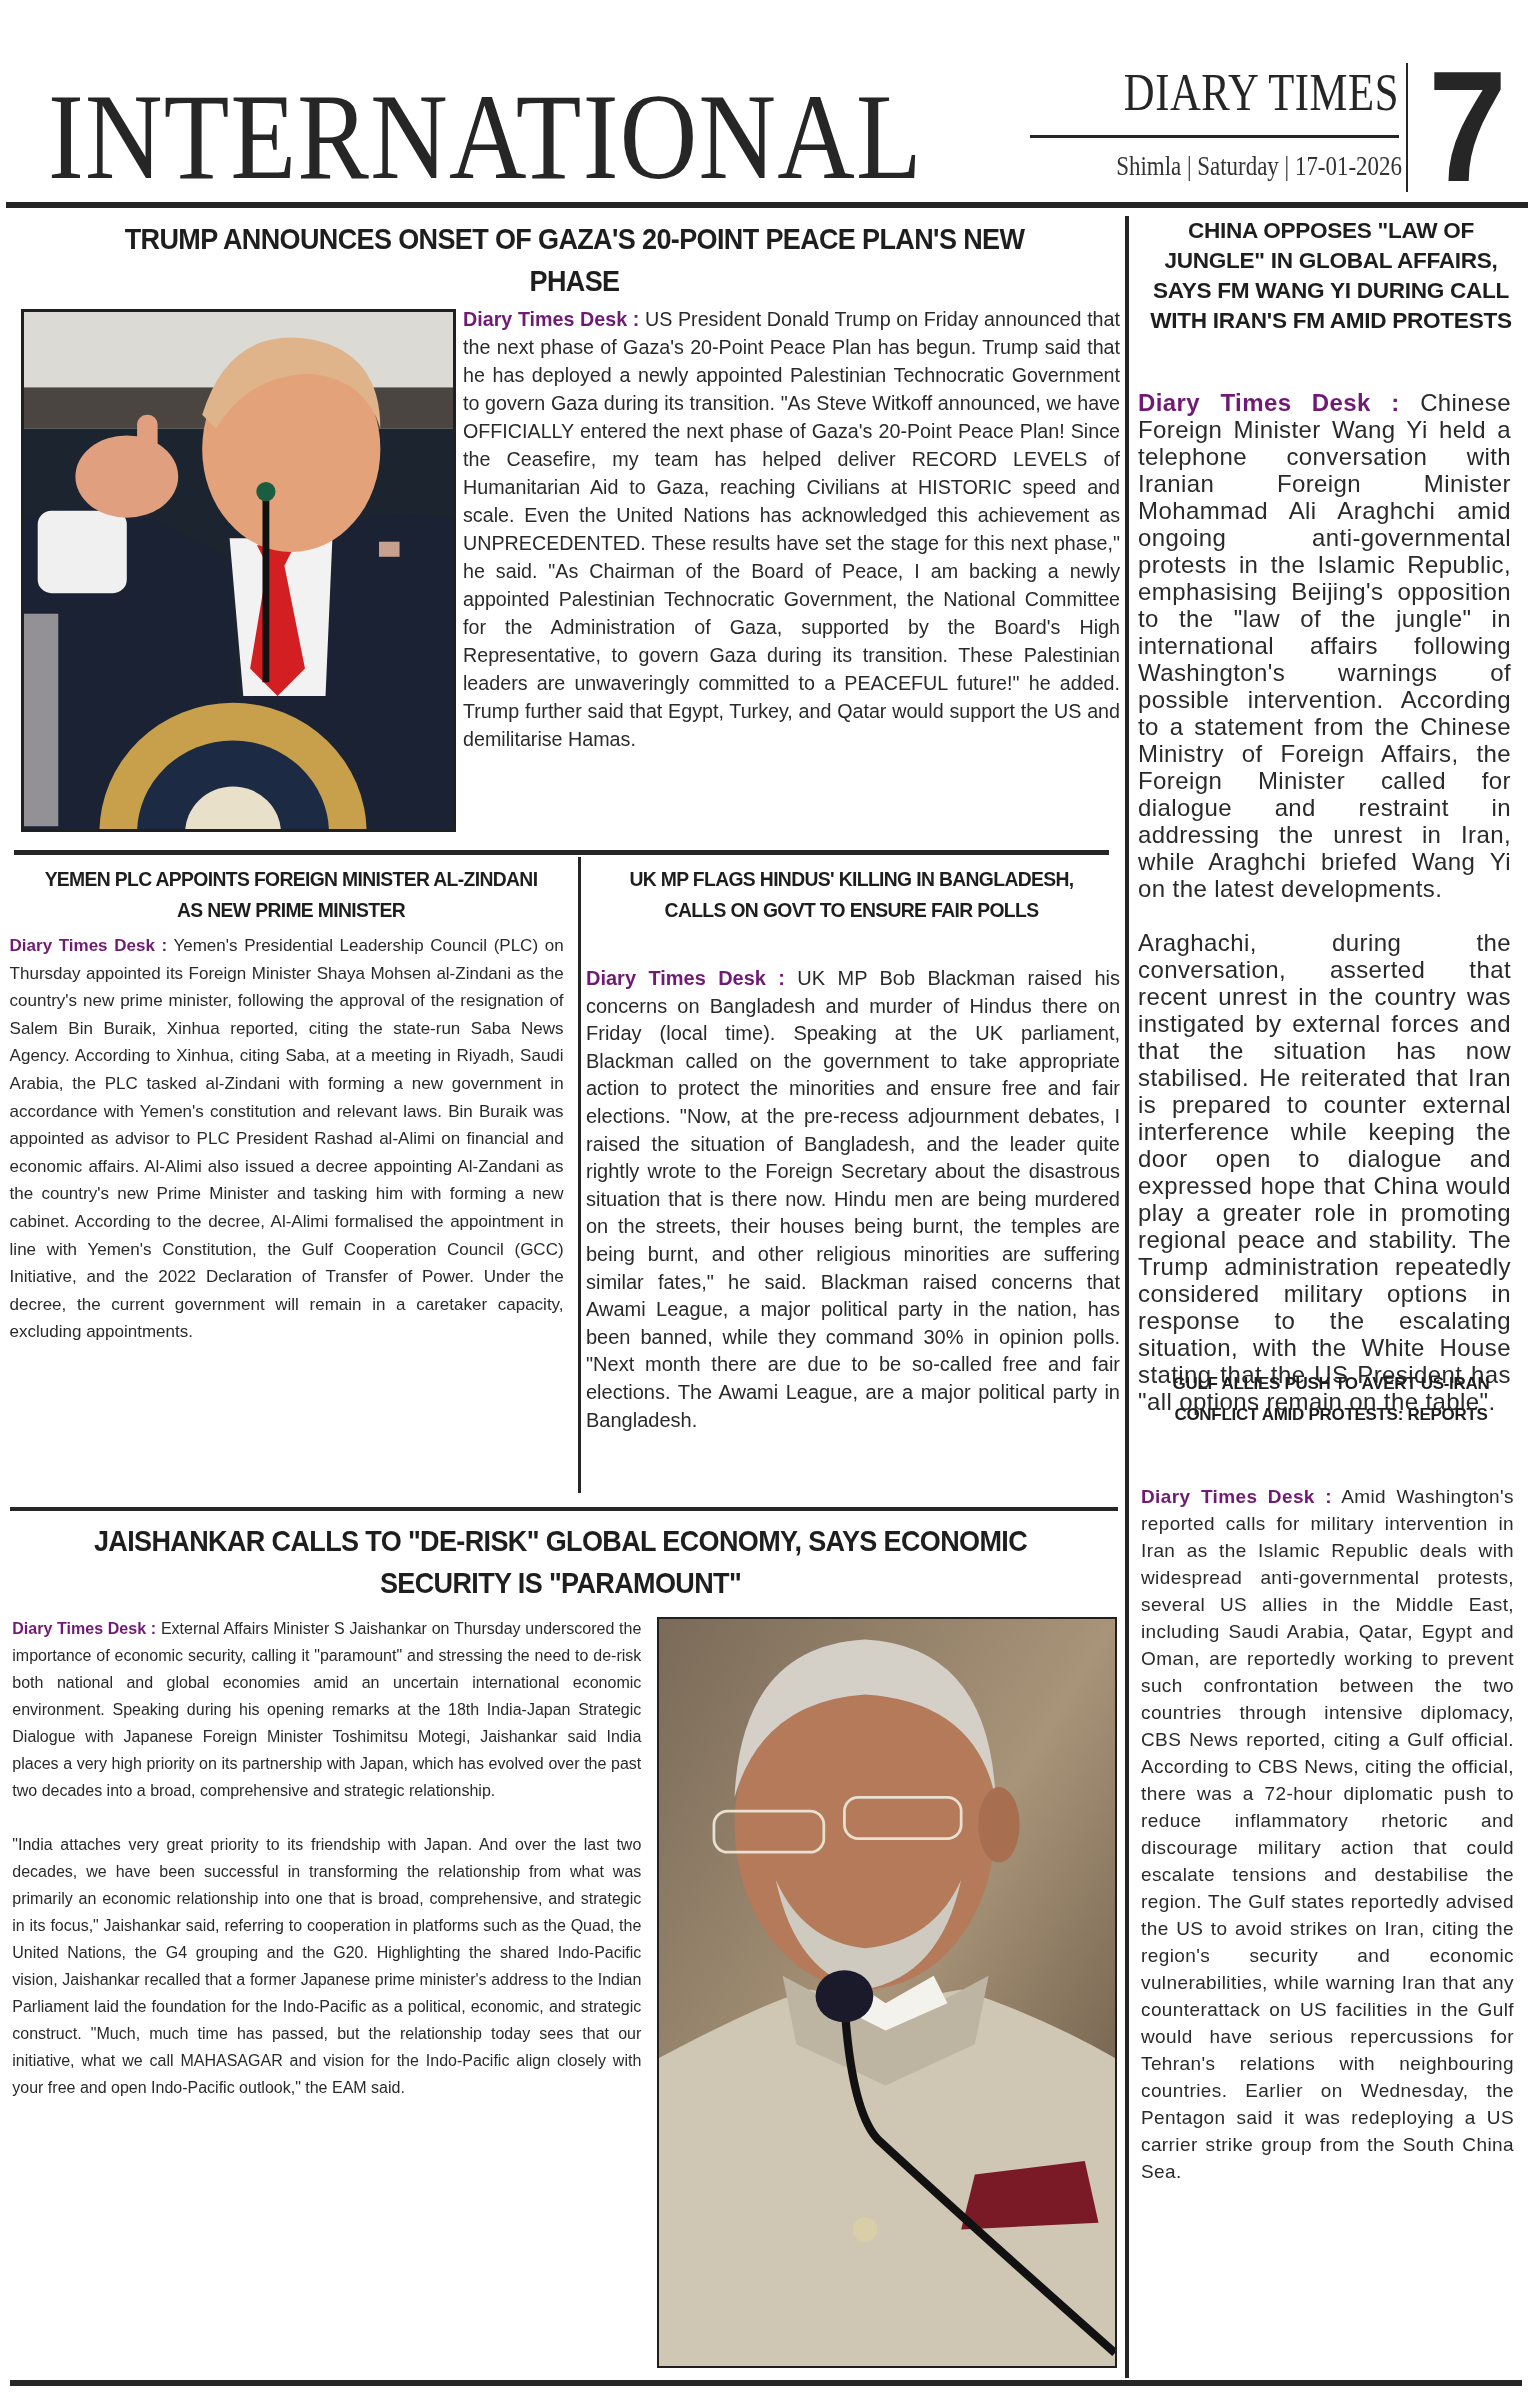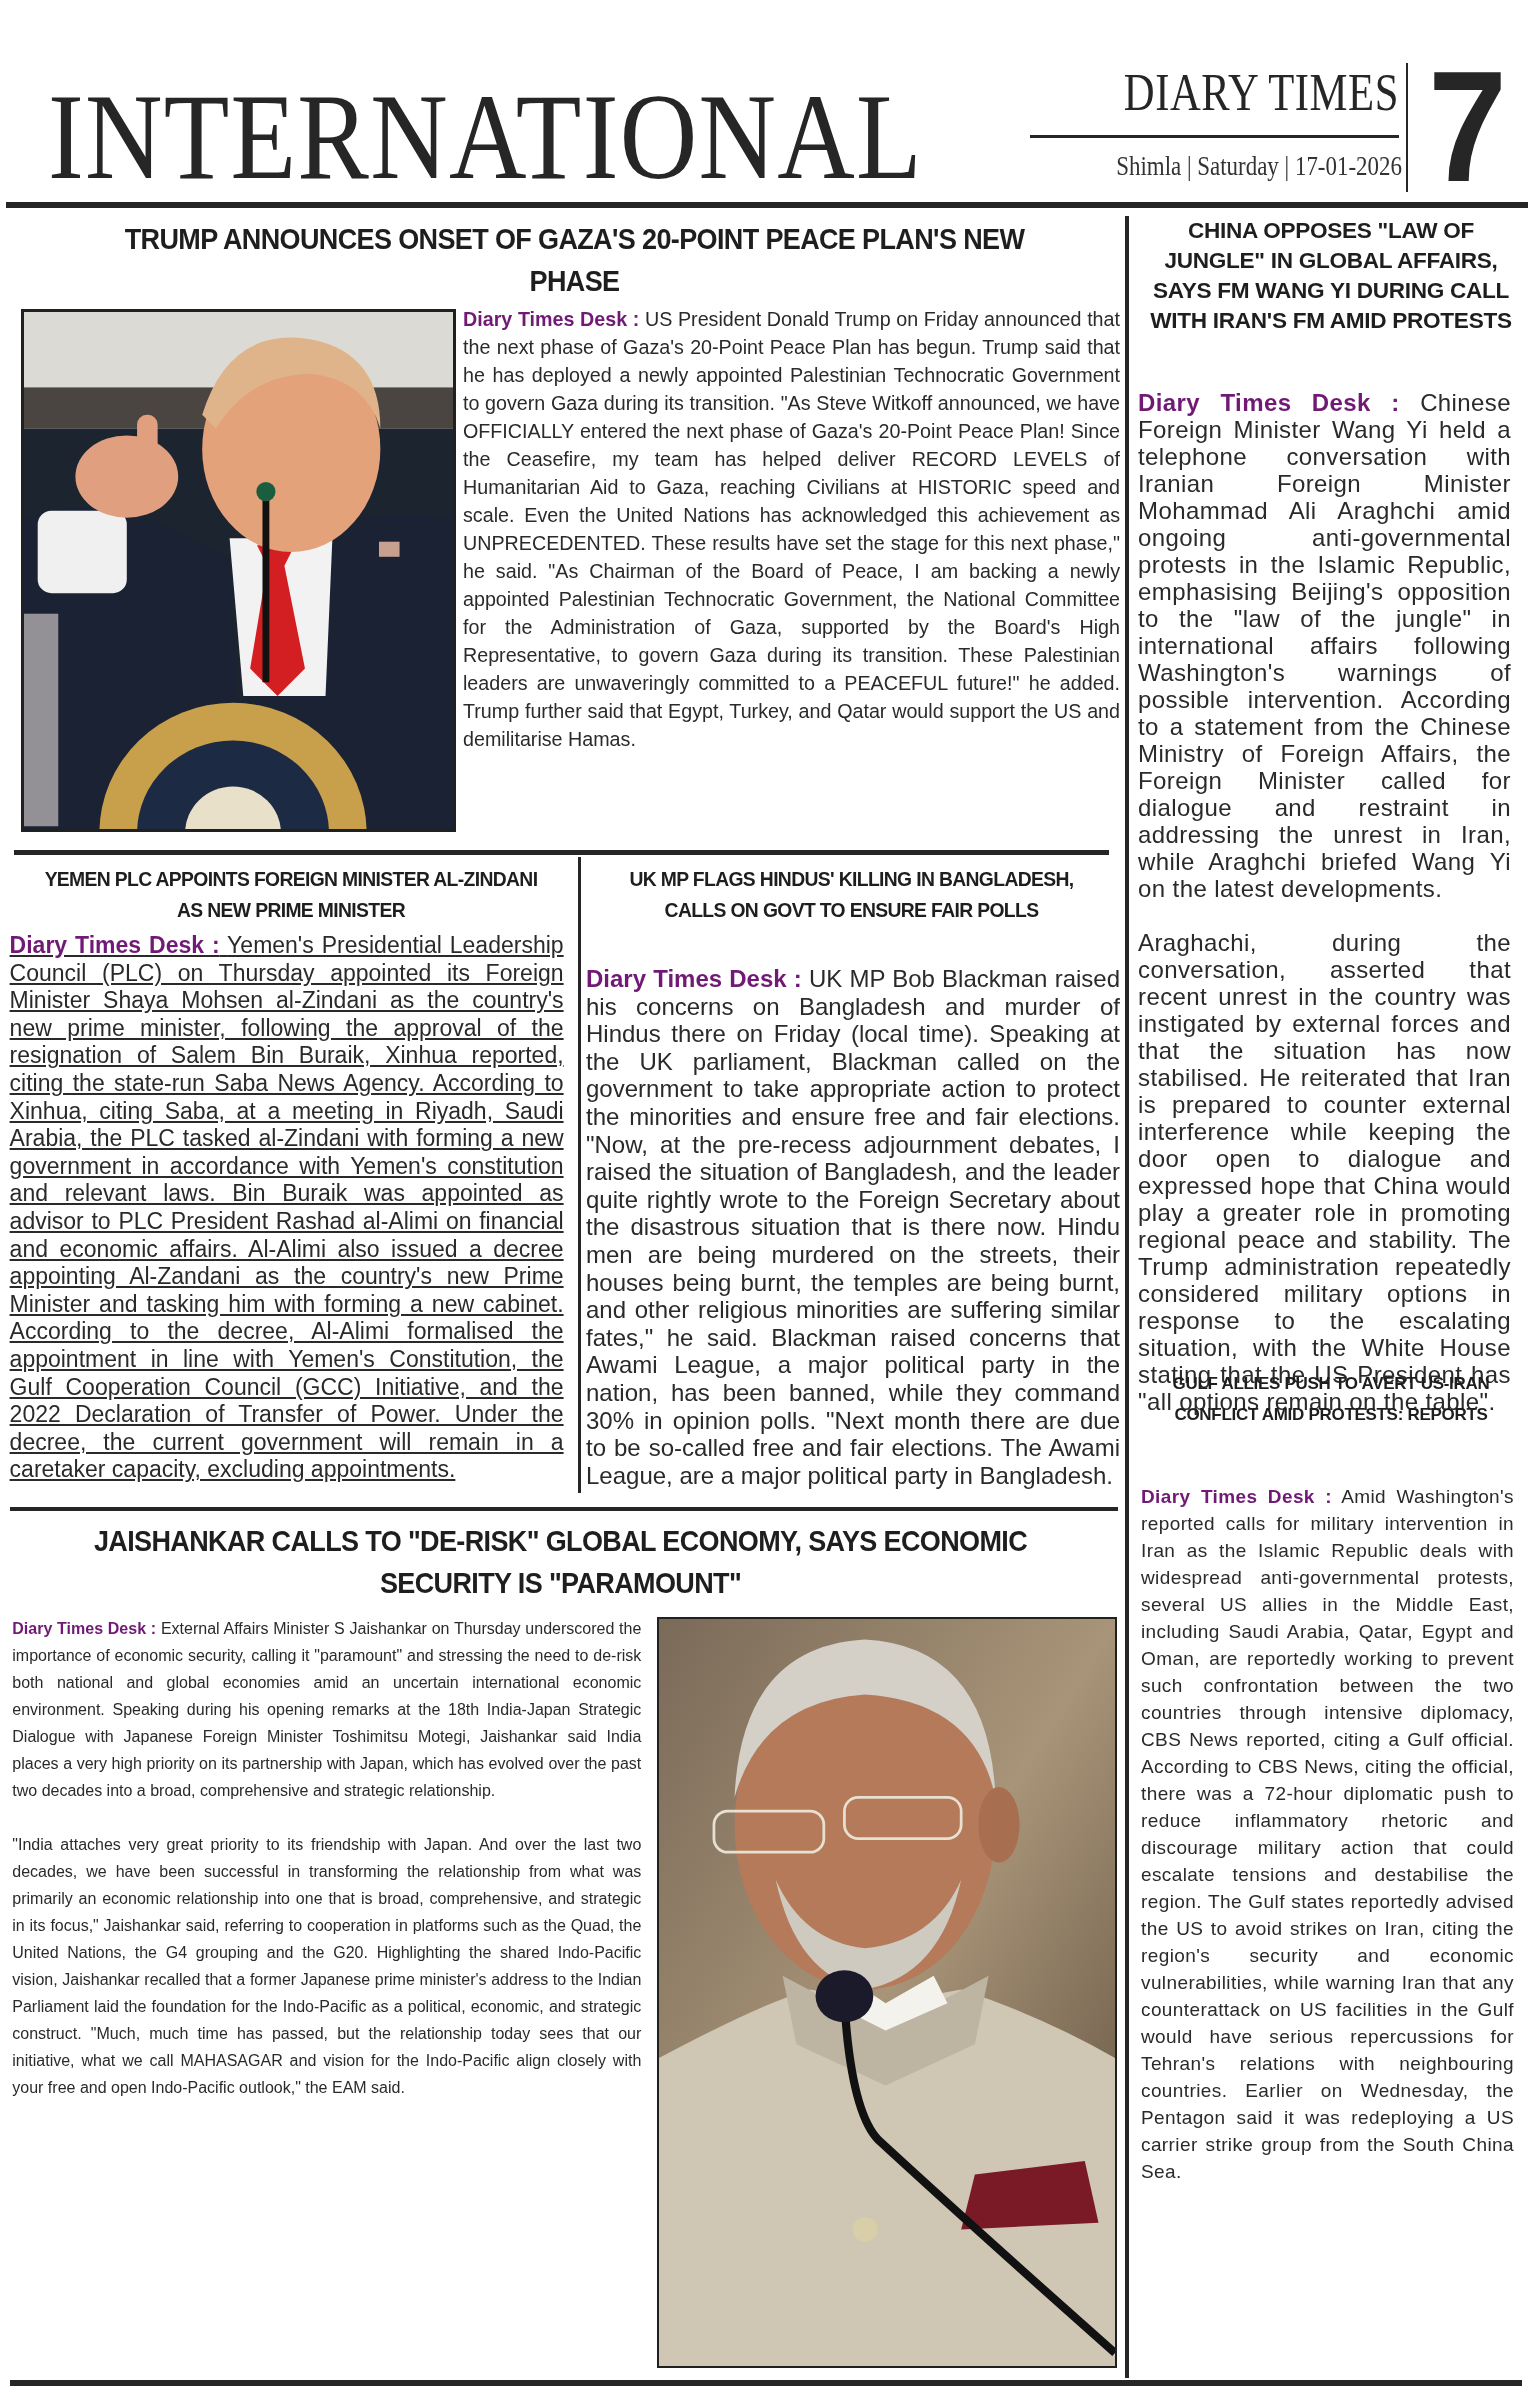--- a/index.html
+++ b/index.html
@@ -49,27 +49,27 @@
 
   
   .trump-hl { left: 41px; top: 218px; width: 1067px; height: 89px; font-size: 30px; line-height: 42px; transform: scaleX(0.9); transform-origin: center; }
   .trump-photo { left: 20.5px; top: 309px; width: 435px; height: 523px; border: 3.4px solid #202020; overflow: hidden; background: #e8e6e2; }
   .trump-text { left: 463px; top: 305px; width: 657px; height: 534px; font-size: 19.7px; line-height: 28px; }
 
   .rule-mid1 { left: 13.7px; top: 850px; width: 1095px; height: 4.8px; background: #262626; }
 
   
   .yemen-hl { left: 13.7px; top: 863px; width: 554px; height: 66px; font-size: 21px; line-height: 31px; transform: scaleX(0.92); }
-  .yemen-text { left: 9.6px; top: 932px; width: 554px; height: 561px; font-size: 23px; line-height: 27.6px; text-decoration: underline; }
+  .yemen-text { left: 9.6px; top: 932px; width: 554px; height: 561px; font-size: 17px; line-height: 27.6px; }
 
   .v-sep-mid { left: 578px; top: 857px; width: 2.7px; height: 636px; background: #262626; }
 
   
   .uk-hl { left: 588px; top: 863px; width: 527px; height: 99px; font-size: 21px; line-height: 31px; transform: scaleX(0.92); }
-  .uk-text { left: 586px; top: 965px; width: 534px; height: 527px; font-size: 24px; line-height: 27.6px; }
+  .uk-text { left: 586px; top: 965px; width: 534px; height: 527px; font-size: 20px; line-height: 27.6px; }
 
   .rule-mid2 { left: 9.6px; top: 1507px; width: 1108px; height: 4.1px; background: #262626; }
 
   
   .jai-hl { left: 27px; top: 1520px; width: 1067px; height: 89px; font-size: 30px; line-height: 42px; transform: scaleX(0.9); }
   .jai-text { left: 12.3px; top: 1615px; width: 629px; height: 725px; font-size: 16px; line-height: 27px; }
   .jai-photo { left: 657px; top: 1617px; width: 460px; height: 751px; border: 2.7px solid #202020; overflow: hidden; background: #8a7a66; }
 
   .rule-bottom { left: 9.6px; top: 2380px; width: 1512px; height: 5.5px; background: #262626; }
 

